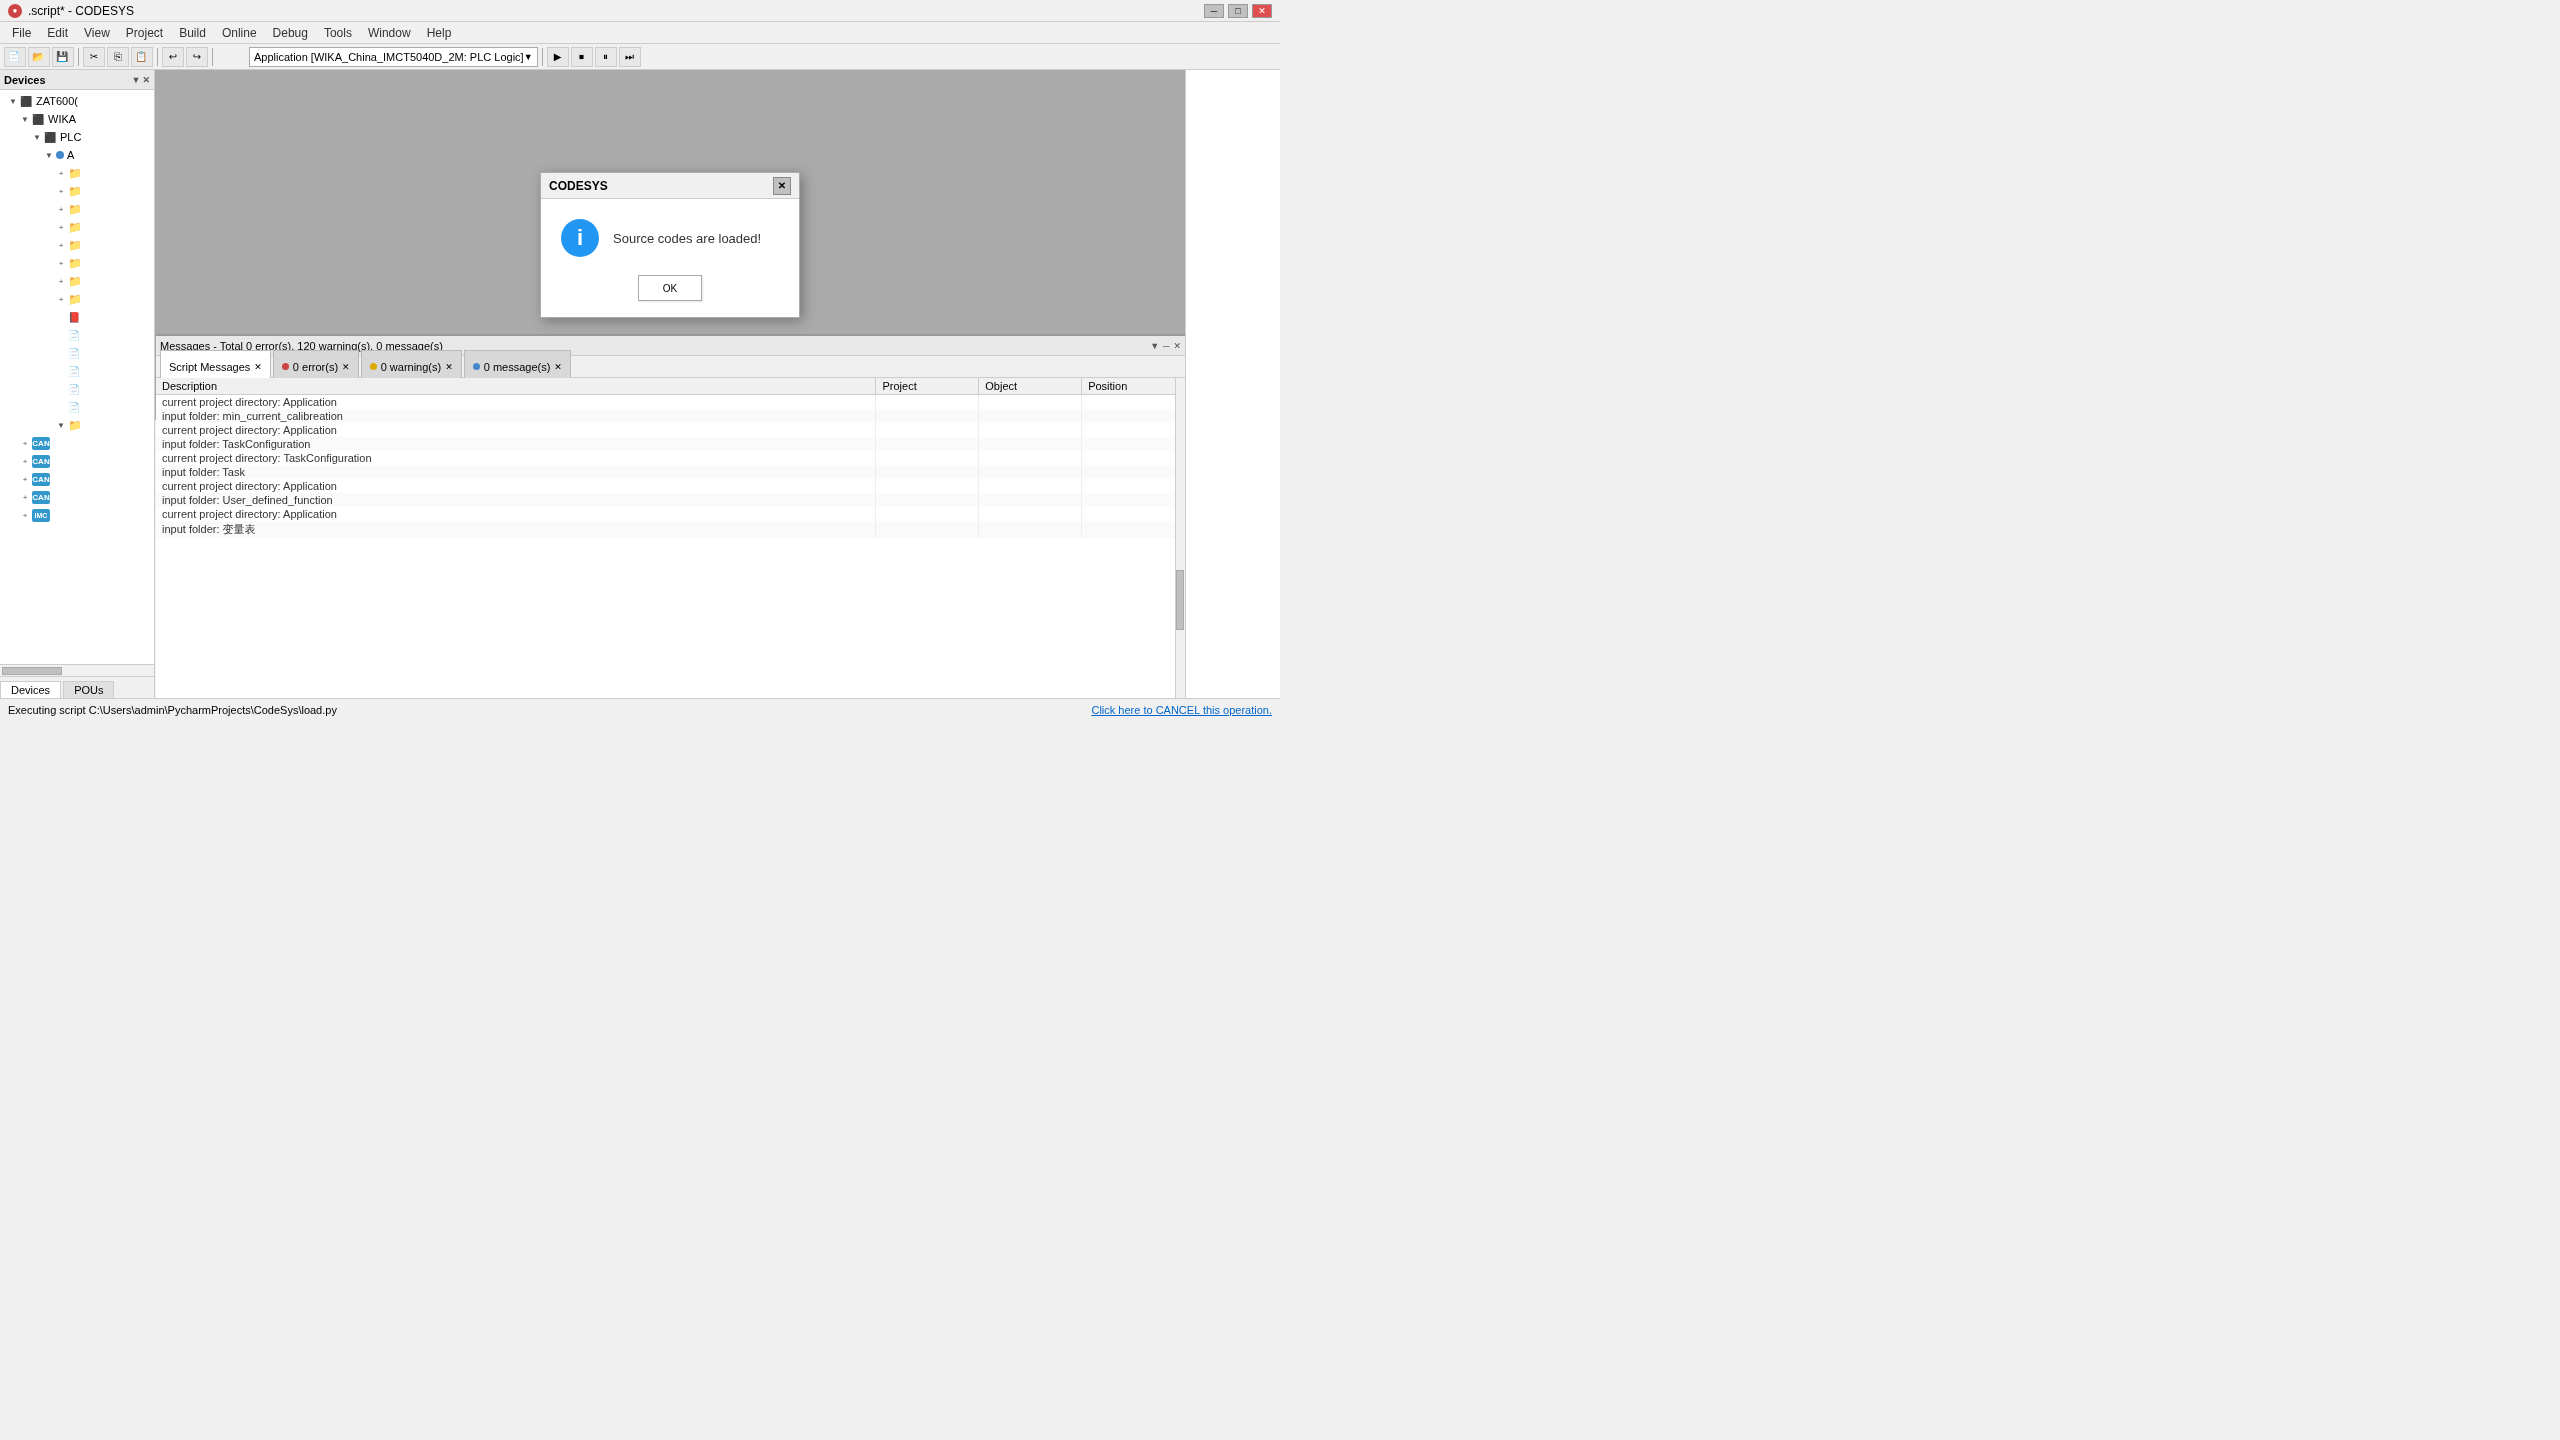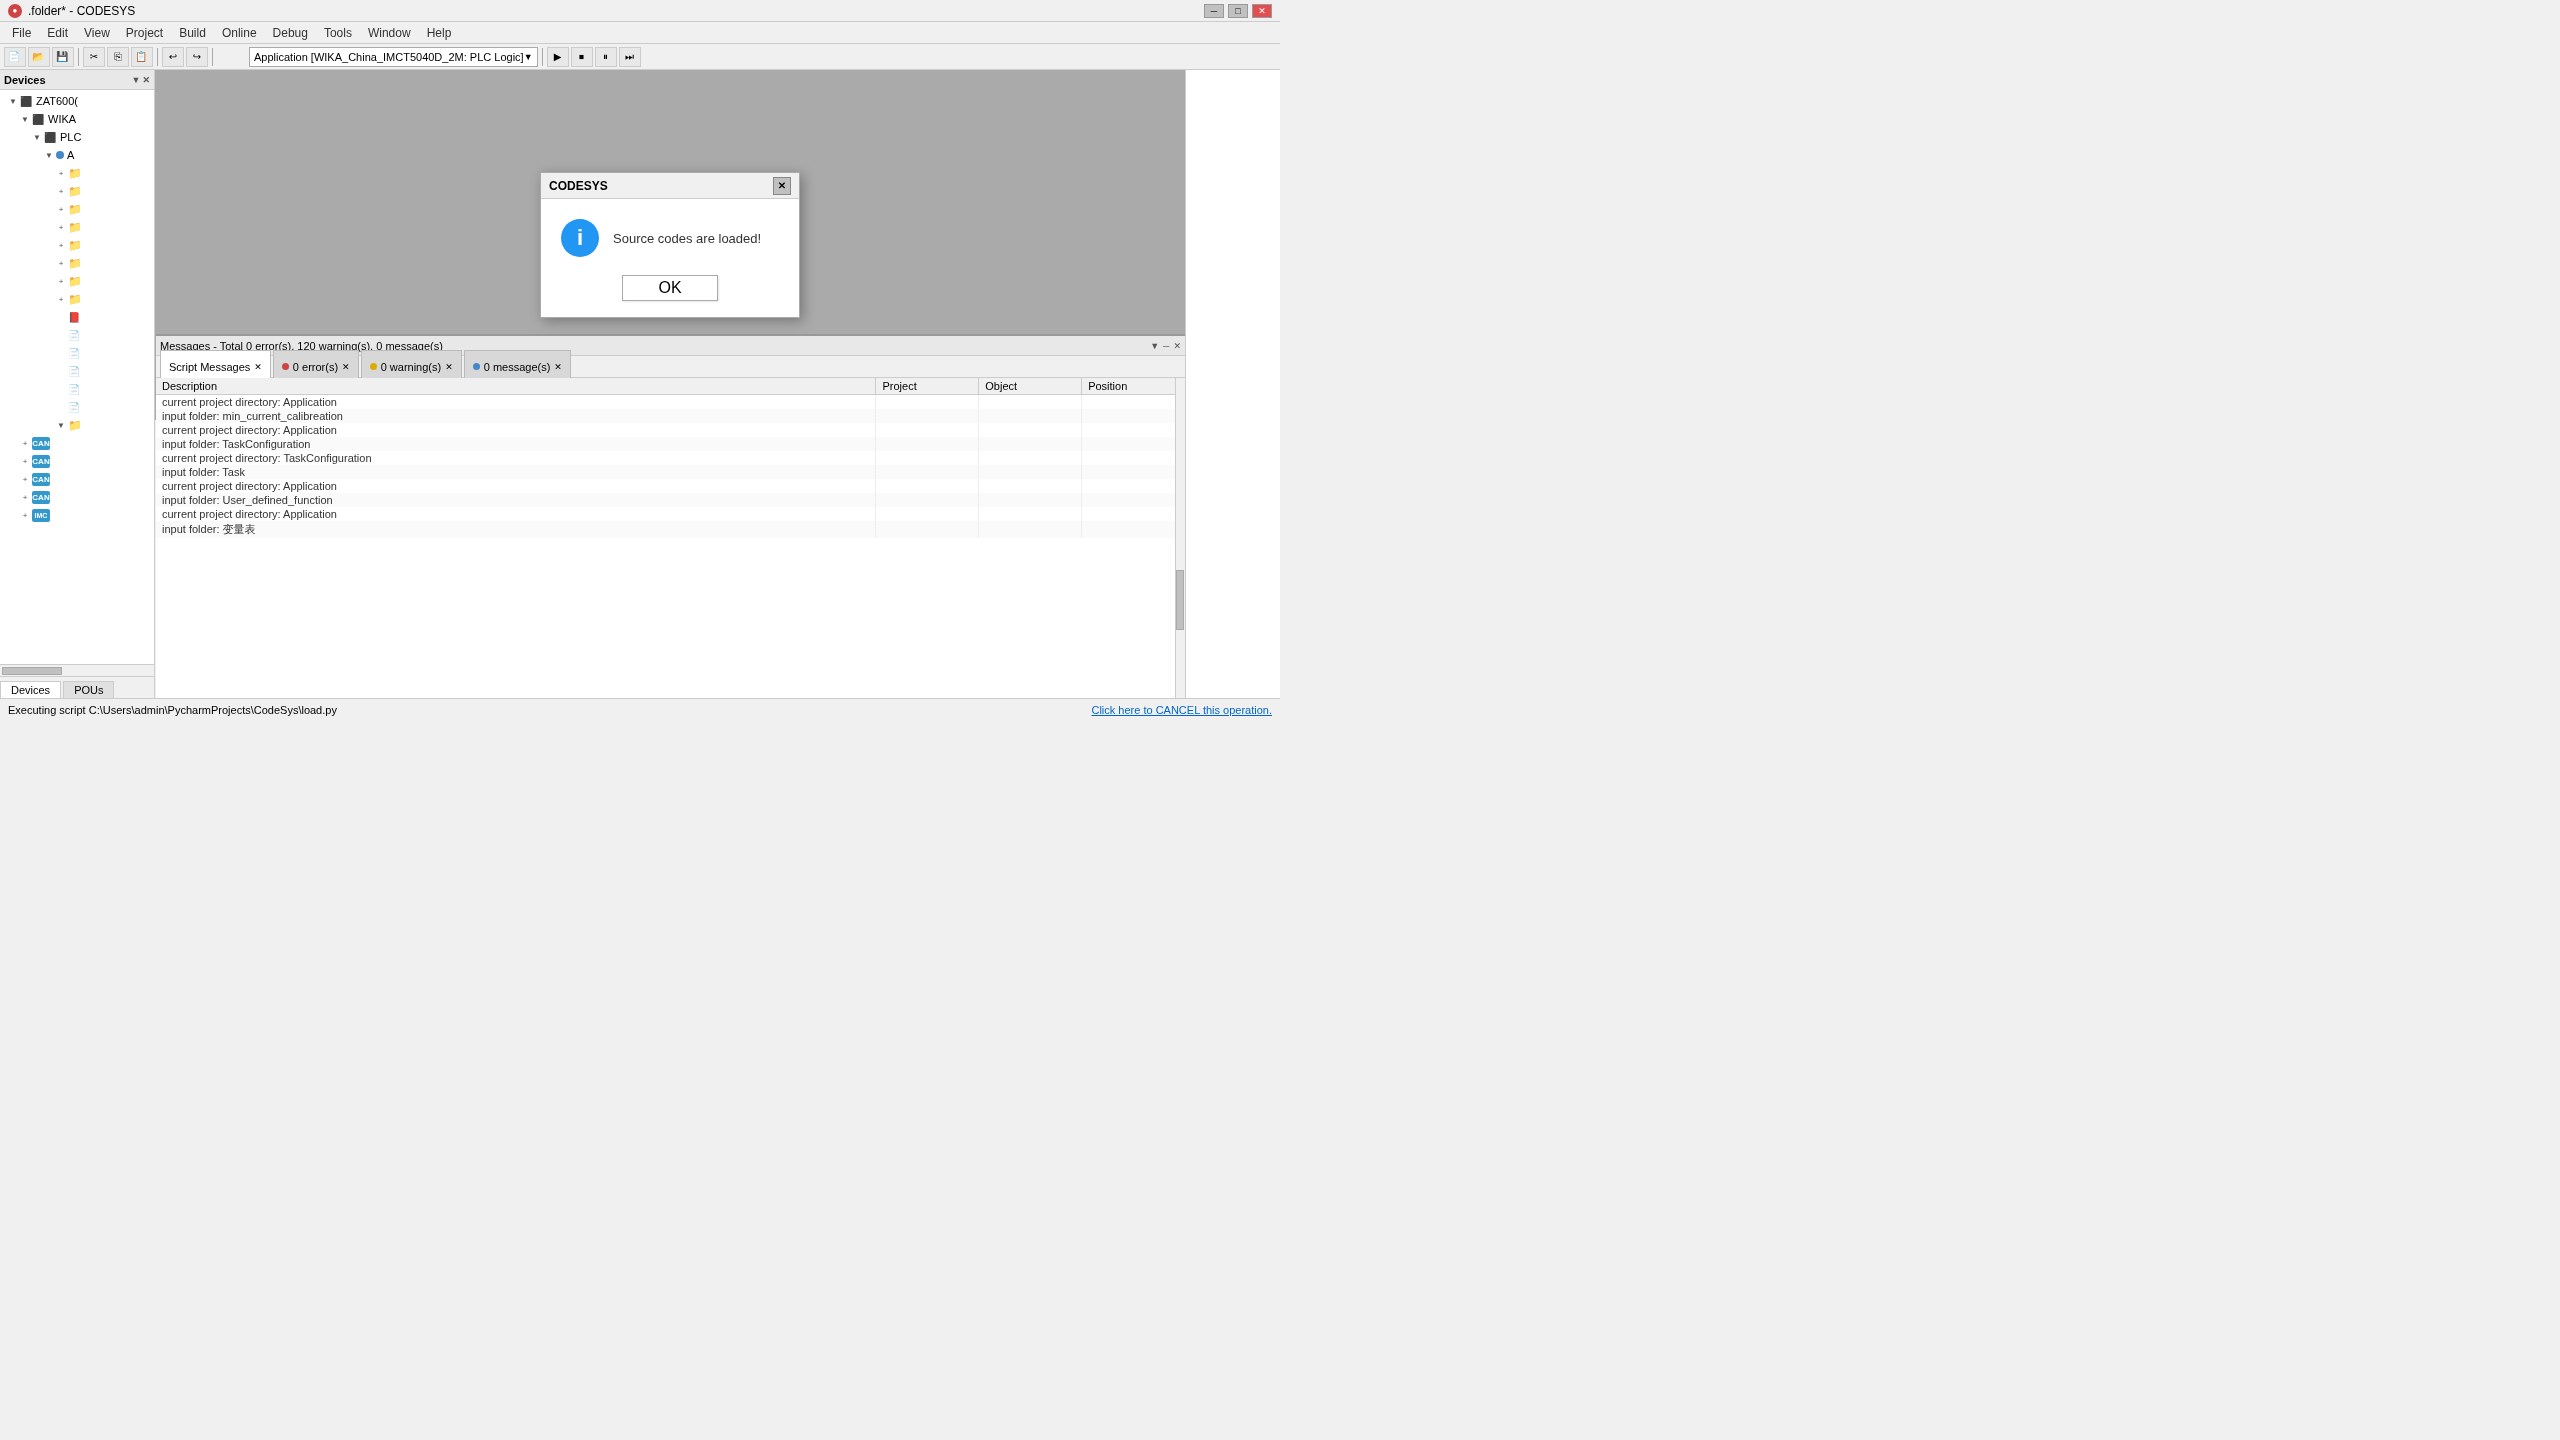--- a/index.html
+++ b/index.html
@@ -320,49 +320,49 @@
     .dialog-message {
       font-size: 13px;
       color: #333;
     }
     .dialog-footer {
       padding: 8px 20px 16px 20px;
       display: flex;
       justify-content: center;
     }
     .dialog-ok-btn {
-      width: 96px;
+      width: 64px;
       height: 26px;
       background: white;
       border: 1px solid #aaa;
       display: flex;
       align-items: center;
       justify-content: center;
-      font-size: 16px;
+      font-size: 10px;
       cursor: pointer;
       box-shadow: 1px 1px 2px rgba(0,0,0,0.1);
     }
 
     
     ::-webkit-scrollbar { width: 8px; height: 8px; }
     ::-webkit-scrollbar-track { background: #f0f0f0; }
     ::-webkit-scrollbar-thumb { background: #c0c0c0; border: 1px solid #aaa; }
 
     .folder-icon { color: #d4a017; font-size: 11px; }
     .chip-icon { color: #4488cc; font-size: 10px; }
     .doc-icon { color: #5588bb; font-size: 10px; }
     .can-icon { background: #4488cc; color: white; font-size: 8px; border-radius: 2px; width: 16px; height: 12px; }
   </style>
 </head>
 <body>
 
 <div class="title-bar">
   <div style="display:flex;align-items:center;gap:6px;">
     <div style="width:14px;height:14px;background:#cc4444;border-radius:50%;display:flex;align-items:center;justify-content:center;font-size:8px;color:white;">●</div>
-    <span>.folder* - CODESYS</span>
+    <span>.script* - CODESYS</span>
   </div>
   <div class="title-bar-controls">
     <div class="title-btn">─</div>
     <div class="title-btn">□</div>
     <div class="title-btn" style="background:#e05050;color:white;">✕</div>
   </div>
 </div>
 
 <div class="menu-bar">
   <div class="menu-item">File</div>

